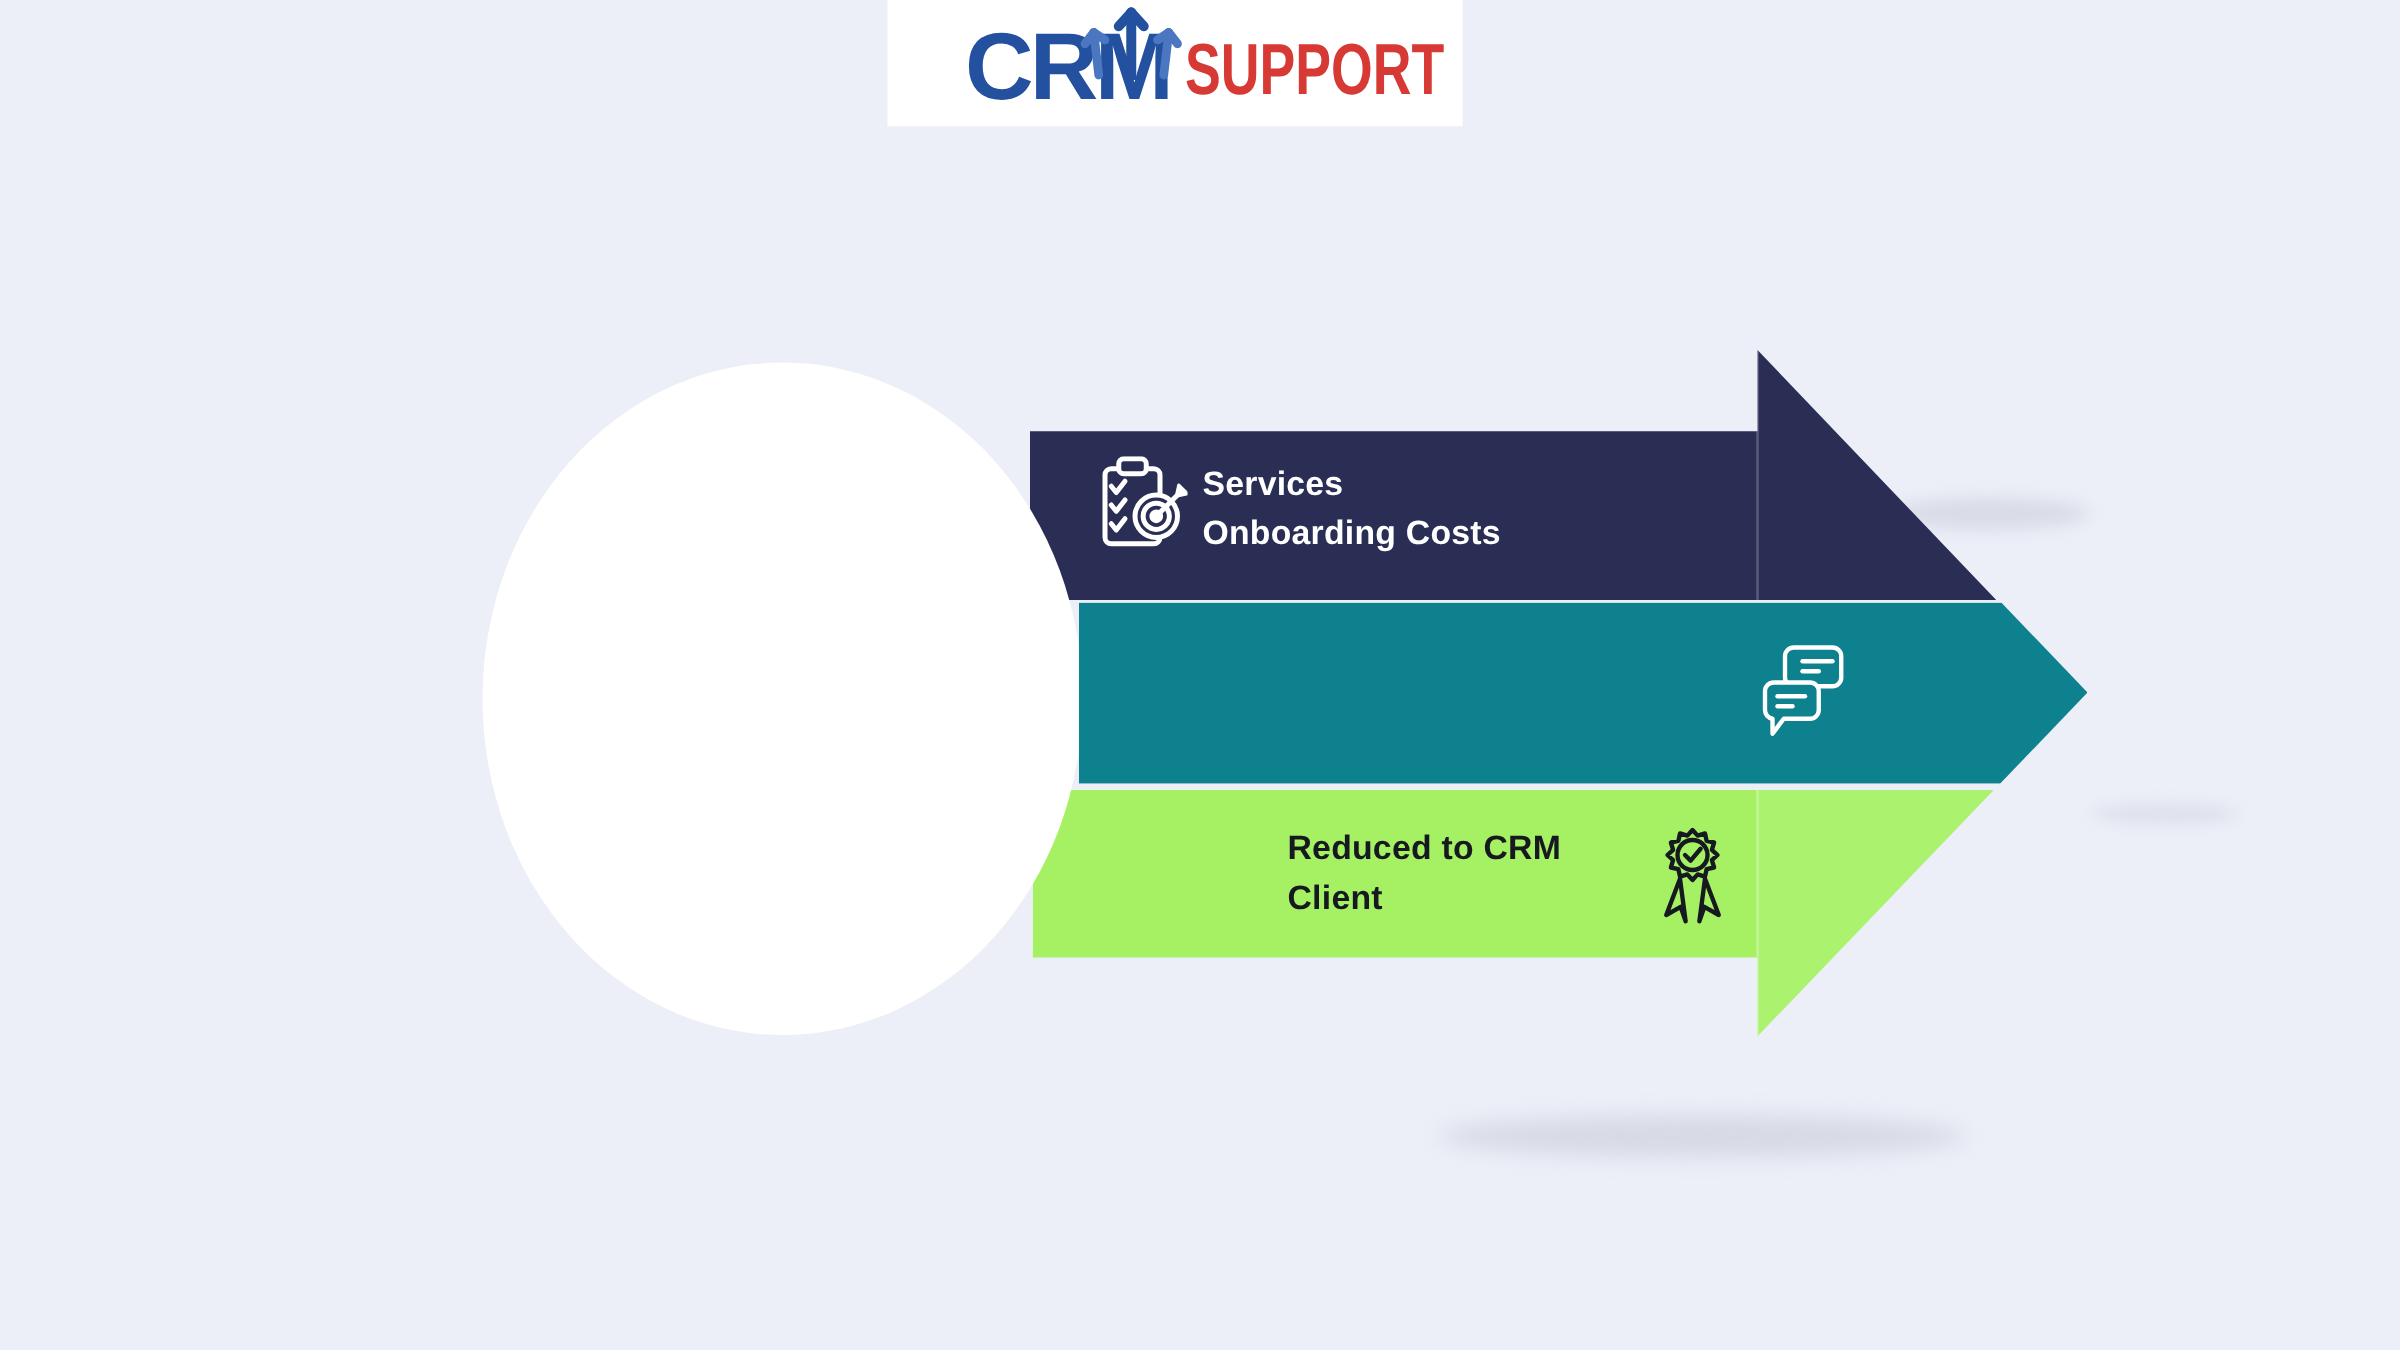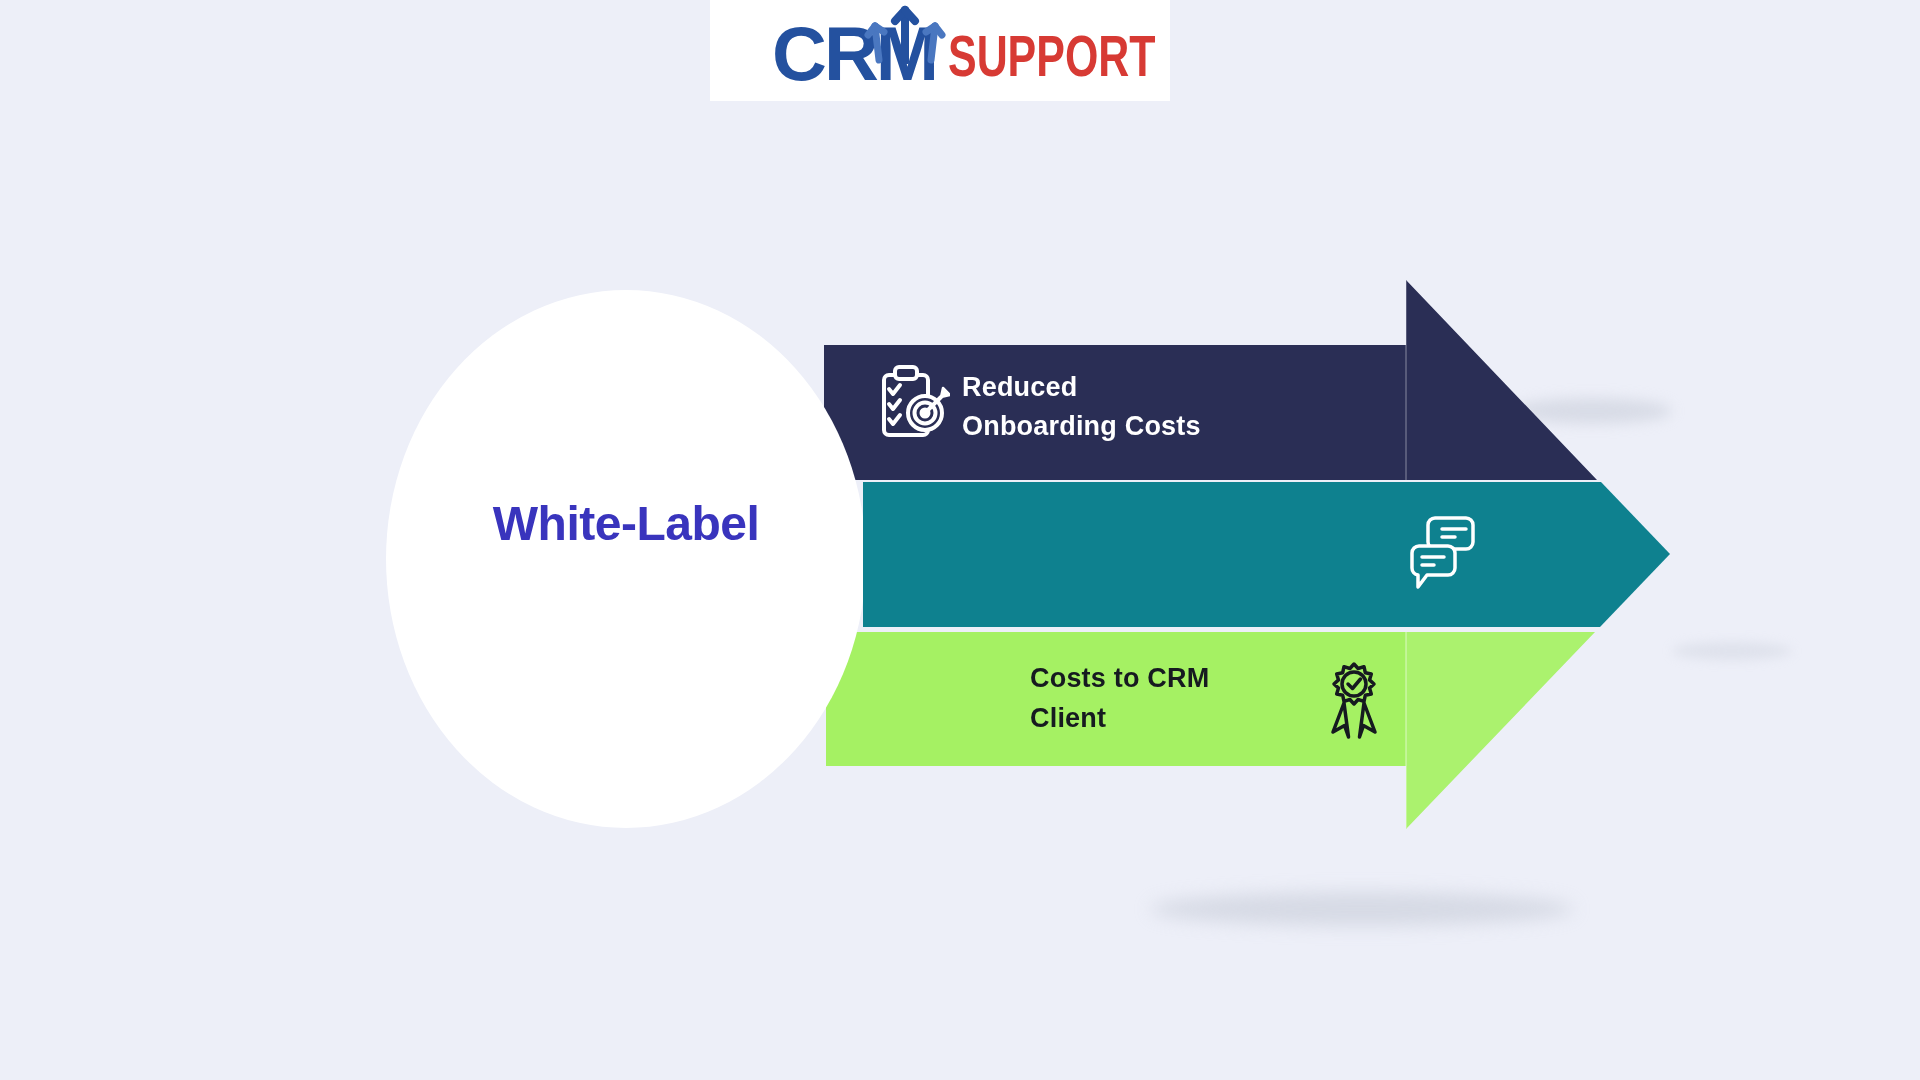--- a/index.html
+++ b/index.html
@@ -89,40 +89,40 @@
       <path d="M11 24 l4 5 7 -9"></path>
       <path d="M11 39 l4 5 7 -9"></path>
       <path d="M11 54 l4 5 7 -9"></path>
       <circle cx="47" cy="48" r="17" fill="var(--navy)"></circle>
       <circle cx="47" cy="48" r="10.5"></circle>
       <circle cx="47" cy="48" r="3.5" fill="currentColor"></circle>
       <path d="M47 48 L63 32"></path>
       <path d="M63 32 l2 -9 7 7 -9 2 z" fill="currentColor" stroke-width="2.5"></path>
     </svg>
   </div>
-  <div class="abs band-label"><span>Reduced</span><br><span>Onboarding Costs</span></div>
+  <div class="abs band-label"><span>Services</span><br><span>Onboarding Costs</span></div>
 </div>
 
 <div class="abs band" id="band-green">
   <div class="abs head-tint"></div>
   <div class="abs seam"></div>
   <div class="abs band-icon" id="icon-award">
     <svg width="64" height="84" viewBox="0 0 64 84" fill="none" stroke="currentColor" stroke-width="3.5" stroke-linecap="round" stroke-linejoin="round">
       <path d="M22 47 L11 76 L22.5 69.5 L26.5 81 Z" fill="var(--green)"></path>
       <path d="M42 47 L53 76 L41.5 69.5 L37.5 81 Z" fill="var(--green)"></path>
       <path d="M52 28 L47.5 32.1 L49.3 38 L43.3 39.3 L42 45.3 L36.1 43.5 L32 48 L27.9 43.5 L22 45.3 L20.7 39.3 L14.7 38 L16.5 32.1 L12 28 L16.5 23.9 L14.7 18 L20.7 16.7 L22 10.7 L27.9 12.5 L32 8 L36.1 12.5 L42 10.7 L43.3 16.7 L49.3 18 L47.5 23.9 Z" fill="var(--green)"></path>
       <circle cx="32" cy="28" r="12"></circle>
       <path d="M26 28 l4.5 4.5 8 -9.5"></path>
     </svg>
   </div>
-  <div class="abs band-label"><span>Costs to CRM</span><br><span>Client</span></div>
+  <div class="abs band-label"><span>Reduced to CRM</span><br><span>Client</span></div>
 </div>
 
 <div class="abs" id="circle"></div>
-<div class="abs" id="title"><span>White-Label</span><br></div>
+<div class="abs" id="title"><br></div>
 
 <div class="abs band" id="band-teal">
   <div class="abs band-icon" id="icon-chat">
     <svg width="72" height="84" viewBox="0 0 72 84" fill="none" stroke="currentColor" stroke-width="3.5" stroke-linecap="round" stroke-linejoin="round">
       <path d="M27 6 h31 a7 7 0 0 1 7 7 v17 a7 7 0 0 1 -7 7 h-12 l-7 10 v-10 h-12 a7 7 0 0 1 -7 -7 v-17 a7 7 0 0 1 7 -7 z" fill="var(--teal)"></path>
       <path d="M34 17 h24"></path>
         <path d="M34 25 h13"></path>
       <path d="M11 34 h29 a7 7 0 0 1 7 7 v15 a7 7 0 0 1 -7 7 h-21 l-9 12 v-12 h0 a7 7 0 0 1 -6 -7 v-15 a7 7 0 0 1 7 -7 z" fill="var(--teal)"></path>
       <path d="M14 45 h22"></path>
         <path d="M14 53 h12"></path>

